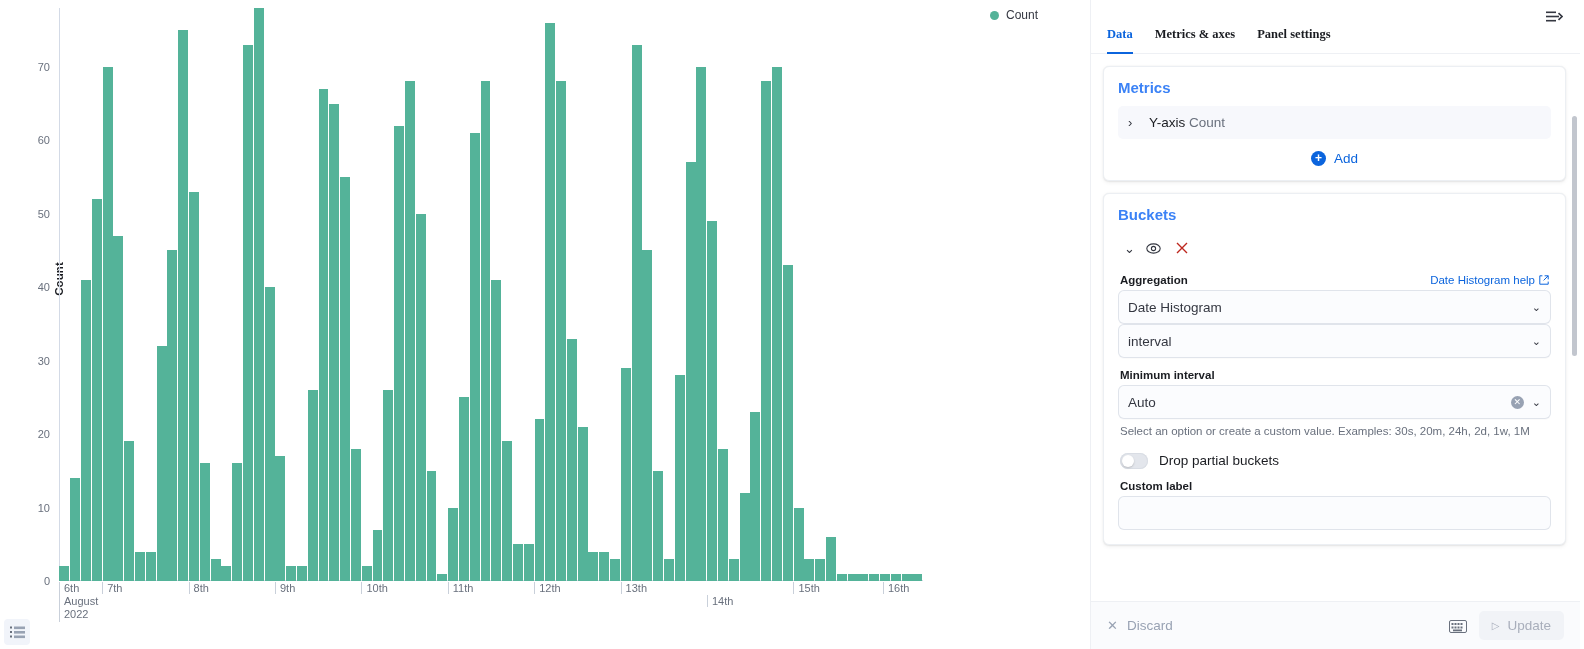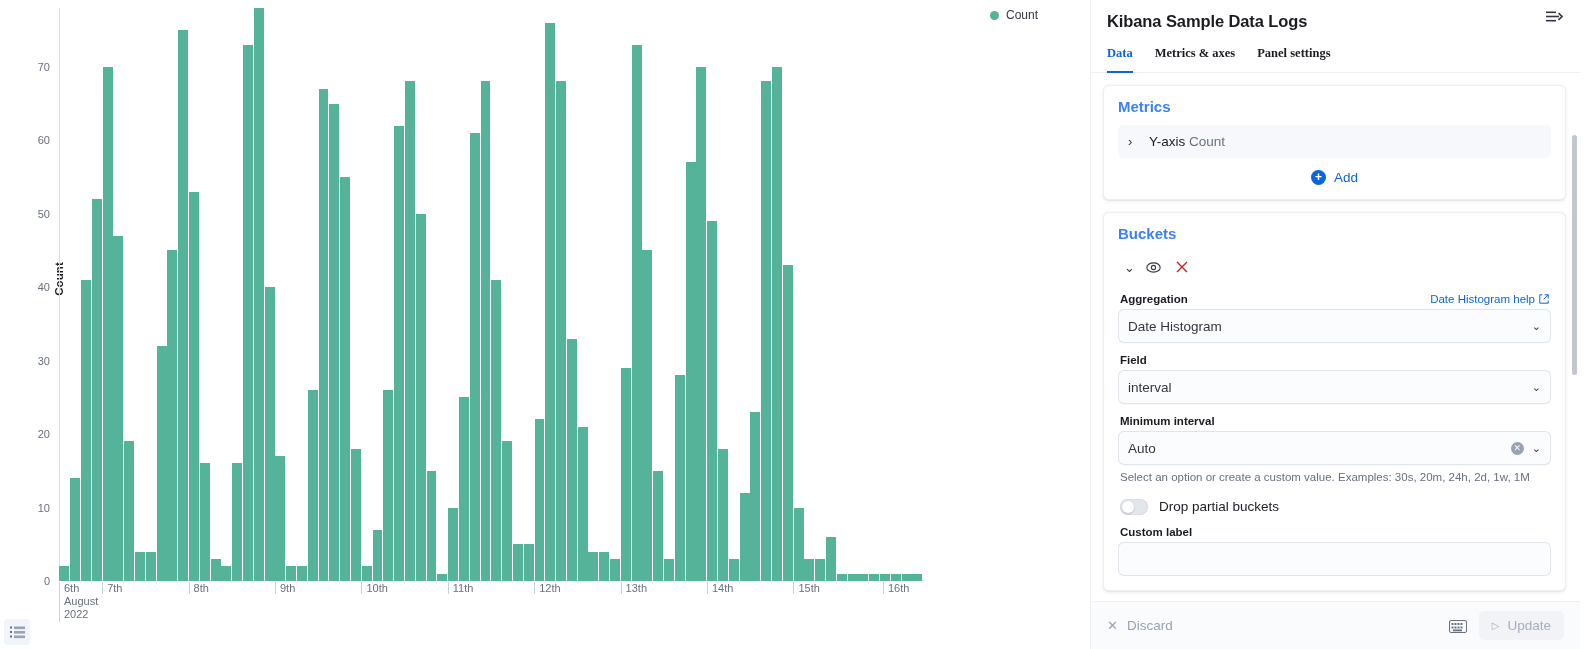--- a/index.html
+++ b/index.html
@@ -351,21 +351,21 @@
           <div class="xtick" style="left: 0px; height: 40px;">6th
 August
 2022</div>
           <div class="xtick" style="left: 43.2px;">7th</div>
           <div class="xtick" style="left: 129.6px;">8th</div>
           <div class="xtick" style="left: 216px;">9th</div>
           <div class="xtick" style="left: 302.4px;">10th</div>
           <div class="xtick" style="left: 388.8px;">11th</div>
           <div class="xtick" style="left: 475.2px;">12th</div>
           <div class="xtick" style="left: 561.6px;">13th</div>
-          <div class="xtick" style="left: 648px;">14th</div>
+          <div class="xtick" style="left: 648px; margin-top: 13px;">14th</div>
           <div class="xtick" style="left: 734.4px; text-align: right;">15th</div>
           <div class="xtick" style="left: 824px;">16th</div>
         </div>
     </div>
 
     <div id="legend-toggle">
       <svg width="15" height="13" viewBox="0 0 15 13">
         <rect x="0" y="0.5" width="2" height="2" fill="#69707d"></rect>
         <rect x="4" y="0.5" width="11" height="2.6" fill="#98a2b3"></rect>
         <rect x="0" y="5" width="2" height="2" fill="#69707d"></rect>
@@ -379,21 +379,20 @@
   <div id="splitter">
     <div class="grip">
         <i></i>
         <i></i>
       </div>
   </div>
 
   <div id="editor">
 
     <div id="editor-head">
-      <div id="editor-title">Kibana Sample Data Logs</div>
       <div id="collapse-icon">
         <svg width="17" height="13" viewBox="0 0 17 13">
           <rect x="0" y="1.5" width="10" height="1.6" fill="#343741"></rect>
           <rect x="0" y="5.7" width="13" height="1.6" fill="#343741"></rect>
           <rect x="0" y="9.9" width="10" height="1.6" fill="#343741"></rect>
           <path d="M12.5 3.2 L16 6.5 L12.5 9.8" fill="none" stroke="#343741" stroke-width="1.6"></path>
         </svg>
       </div>
     </div>
 
@@ -447,21 +446,20 @@
               <path d="M3.4 0.8 H0.8 V9.2 H9.2 V6.6" fill="none" stroke="#0b64dd" stroke-width="1"></path>
               <path d="M5.6 0.8 H9.2 V4.4 M9.2 0.8 L4.6 5.4" fill="none" stroke="#0b64dd" stroke-width="1"></path>
             </svg>
           </span>
         </div>
         <div class="select">
           <span class="val">Date Histogram</span>
           <span class="caret">⌄</span>
         </div>
 
-        <div class="field-label">Field</div>
         <div class="select">
           <span class="val">interval</span>
           <span class="caret">⌄</span>
         </div>
 
         <div class="field-label">Minimum interval</div>
         <div class="select">
           <span class="val">Auto</span>
           <span class="clear">✕</span>
           <span class="caret">⌄</span>

